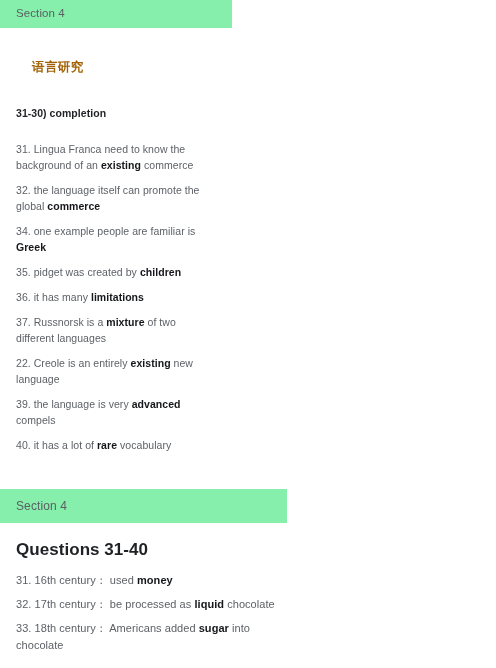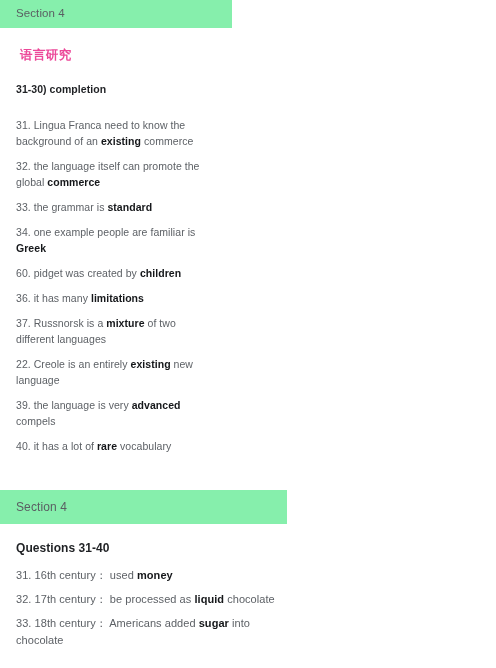--- a/index.html
+++ b/index.html
@@ -38,23 +38,23 @@
     letter-spacing: 0.1px;
   }
 
   .card-body {
     padding: 0 16px 0 16px;
   }
 
   .cn-title {
     font-size: 12.5px;
     font-weight: 700;
-    color: #ec4899;
+    color: #a16207;
     letter-spacing: 0.4px;
-    margin: 4px;
+    margin: 16px;
     padding-top: 15px;
     font-family: "DejaVu Sans", "Liberation Sans", sans-serif;
   }
 
   .q-heading {
     font-size: 10.5px;
     font-weight: 700;
     color: #1f2124;
     margin: 0;
     padding-top: 15px;
@@ -108,21 +108,21 @@
     box-sizing: border-box;
     padding: 11px 0 11px 16px;
     font-size: 12px;
   }
   #card-two .cn-title {
     padding-top: 17px;
     font-size: 13px;
   }
   #card-two .q-heading {
     padding-top: 17px;
-    font-size: 12px;
+    font-size: 17px;
   }
   #card-two .q-list {
     padding-top: 12px;
   }
   #card-two .q-item {
     font-size: 11px;
     line-height: 17px;
     padding-bottom: 7px;
   }
   #card-two .wide {
@@ -135,23 +135,22 @@
 <div class="page">
 
   <div class="card" id="card-one">
     <div class="card-header">Section 4</div>
     <div class="card-body">
       <div class="cn-title">语言研究</div>
       <div class="q-heading">31-30) completion</div>
       <ul class="q-list" id="list-one">
           <li class="q-item"><span>31. Lingua Franca need to know the background of an </span><b>existing</b><span> commerce</span></li>
           <li class="q-item"><span>32. the language itself can promote the global </span><b>commerce</b><span></span></li>
-          <li class="q-item"><span>33. the grammar is </span><b>standard</b><span></span></li>
           <li class="q-item"><span>34. one example people are familiar is </span><b>Greek</b><span></span></li>
-          <li class="q-item"><span>60. pidget was created by </span><b>children</b><span></span></li>
+          <li class="q-item"><span>35. pidget was created by </span><b>children</b><span></span></li>
           <li class="q-item"><span>36. it has many </span><b>limitations</b><span></span></li>
           <li class="q-item"><span>37. Russnorsk is a </span><b>mixture</b><span> of two different languages</span></li>
           <li class="q-item"><span>22. Creole is an entirely </span><b>existing</b><span> new language</span></li>
           <li class="q-item"><span>39. the language is very </span><b>advanced</b><span> compels</span></li>
           <li class="q-item"><span>40. it has a lot of </span><b>rare</b><span> vocabulary</span></li>
         </ul>
       <div class="spacer-bottom"></div>
     </div>
   </div>
 

